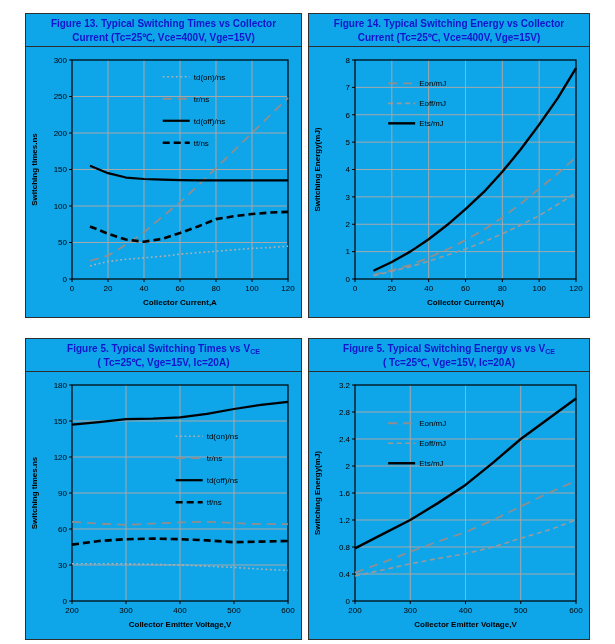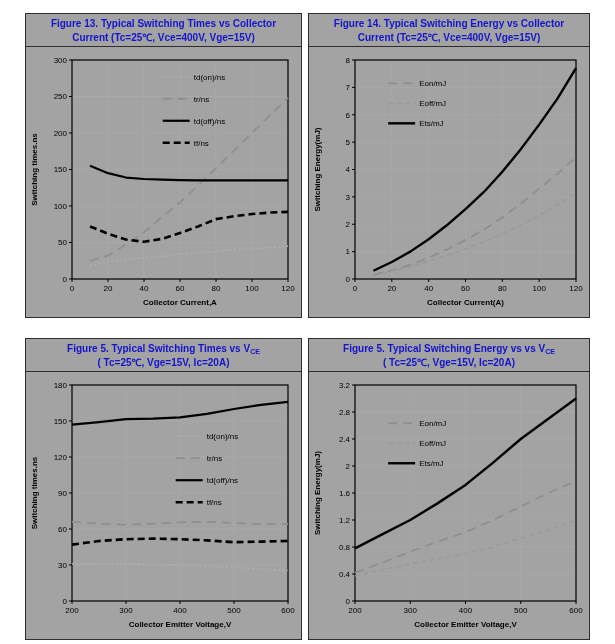--- a/index.html
+++ b/index.html
@@ -1,21 +1,21 @@
 <!DOCTYPE html>
 <html><head>
 <meta charset="utf-8">
 <style>
   html,body{margin:0;padding:0;}
   body{
     width:615px;height:644px;position:relative;background:#ffffff;
     font-family:"Liberation Sans", sans-serif;
   }
   .panel{
-    position:absolute;border:1px solid #2e2e2e;background:#a3a3a3;
+    position:absolute;border:1px solid #2e2e2e;background:#0ea5e9;
     display:flex;flex-direction:column;box-sizing:border-box;
   }
   .ptitle{
     border-bottom:1px solid #2e2e2e;text-align:center;font-weight:bold;
     color:#1414cc;font-size:10px;line-height:13px;padding:3px 2px 2px 2px;
   }
   .ptitle .sub{font-size:7px;position:relative;top:2px;}
   .chart{flex:1 1 auto;overflow:hidden;}
 </style>
 </head>

